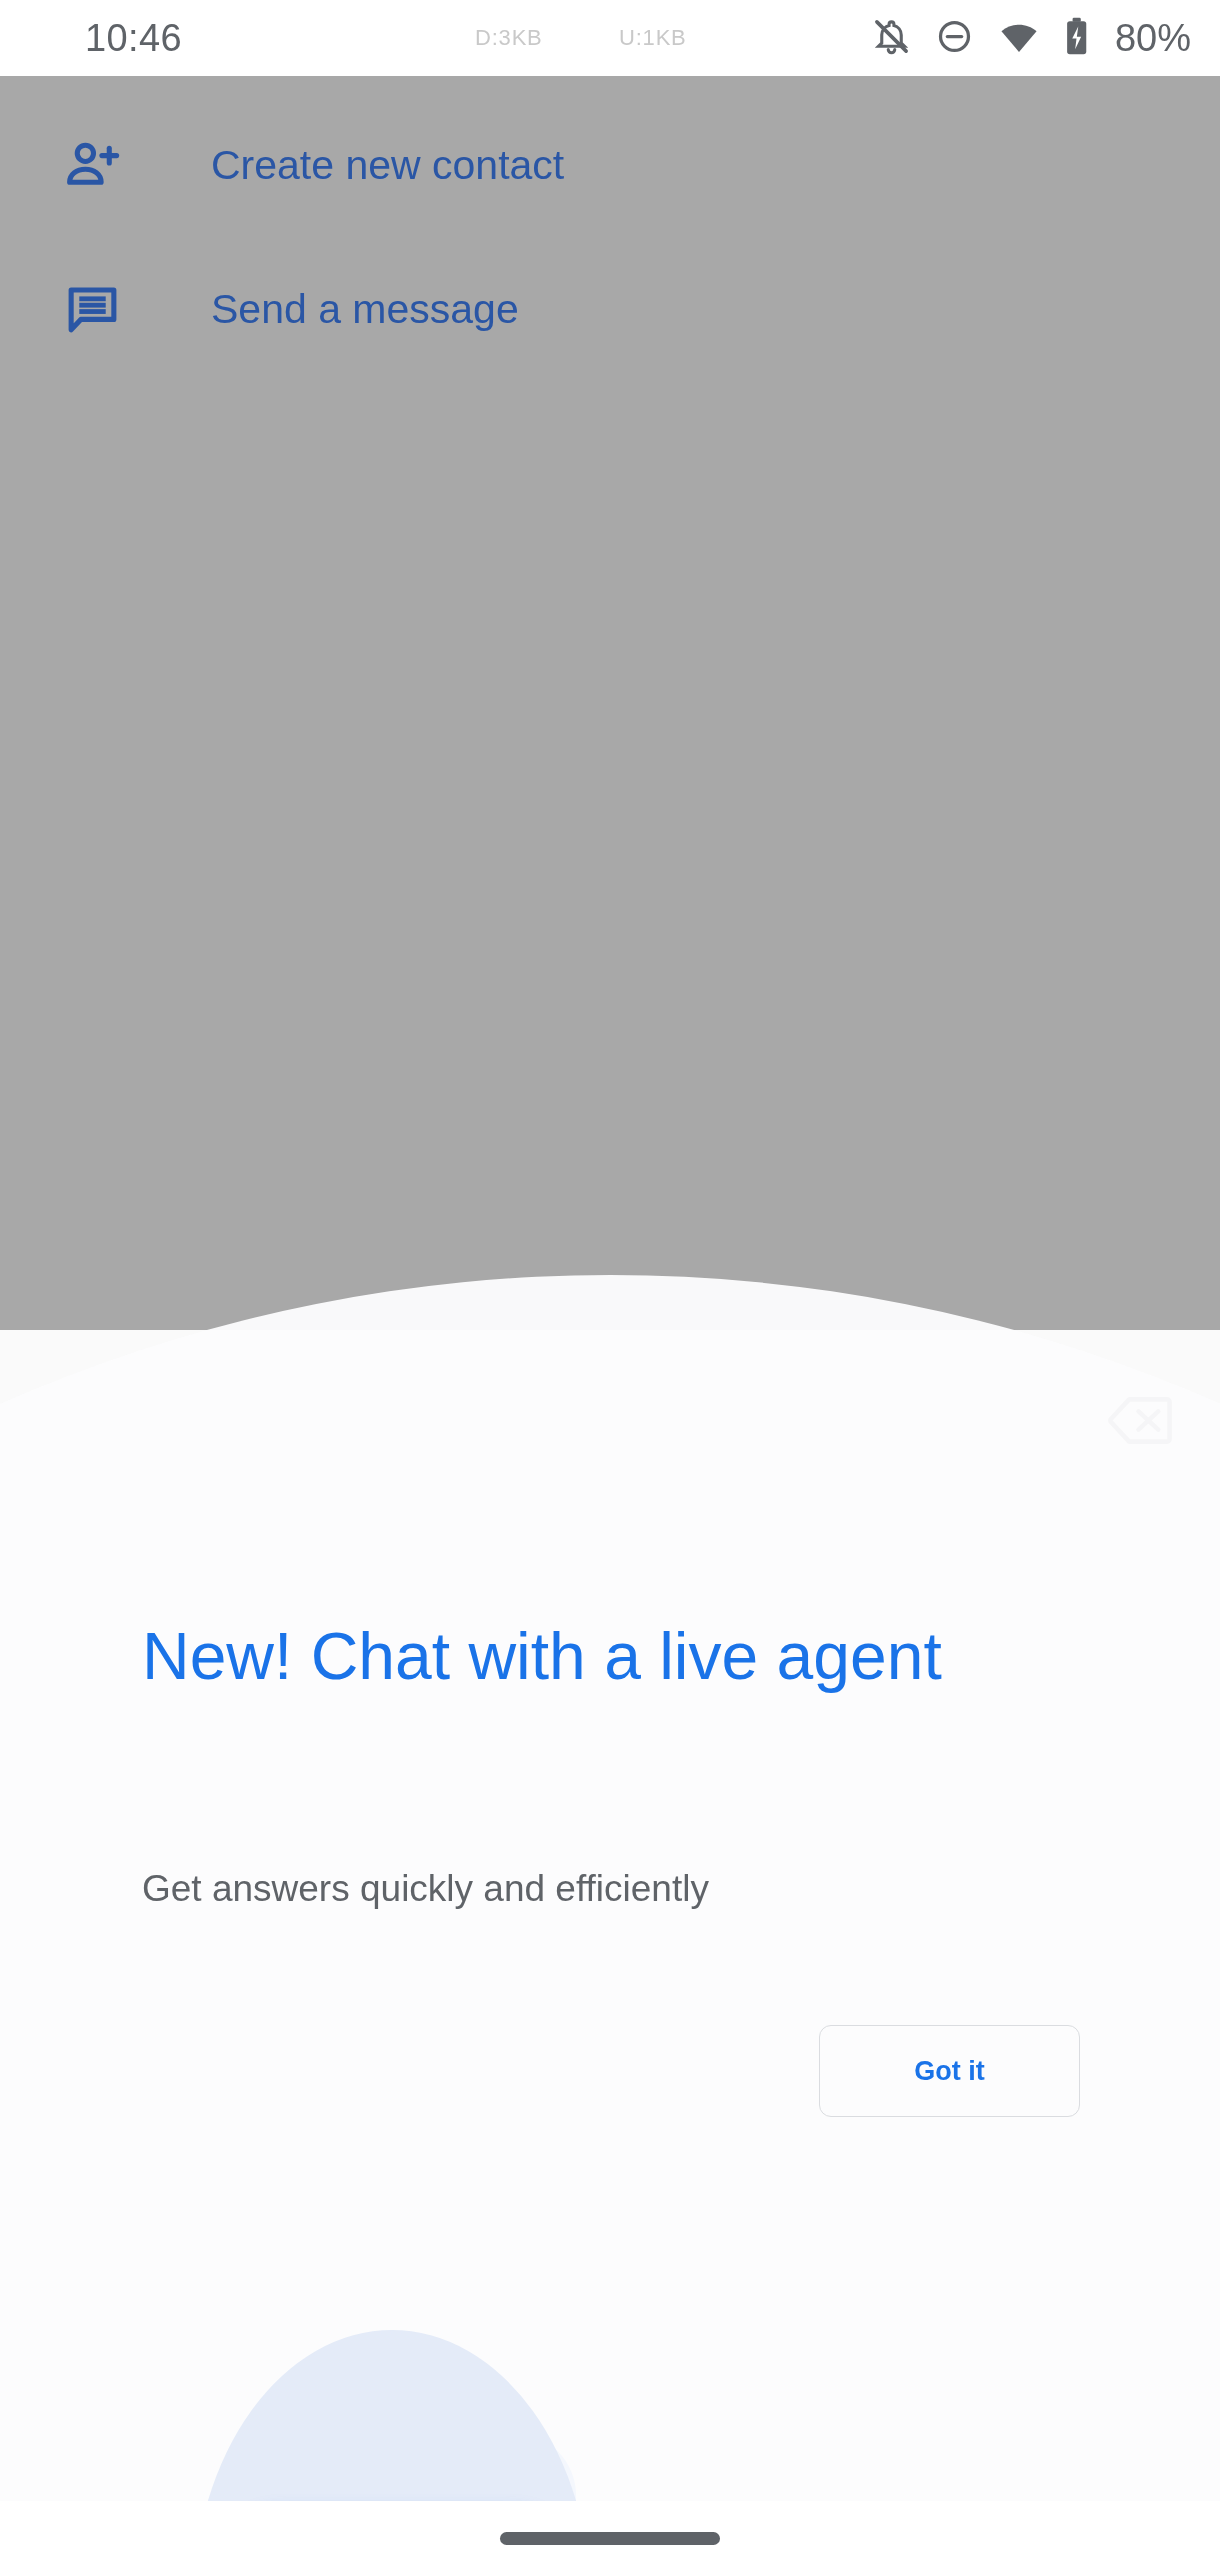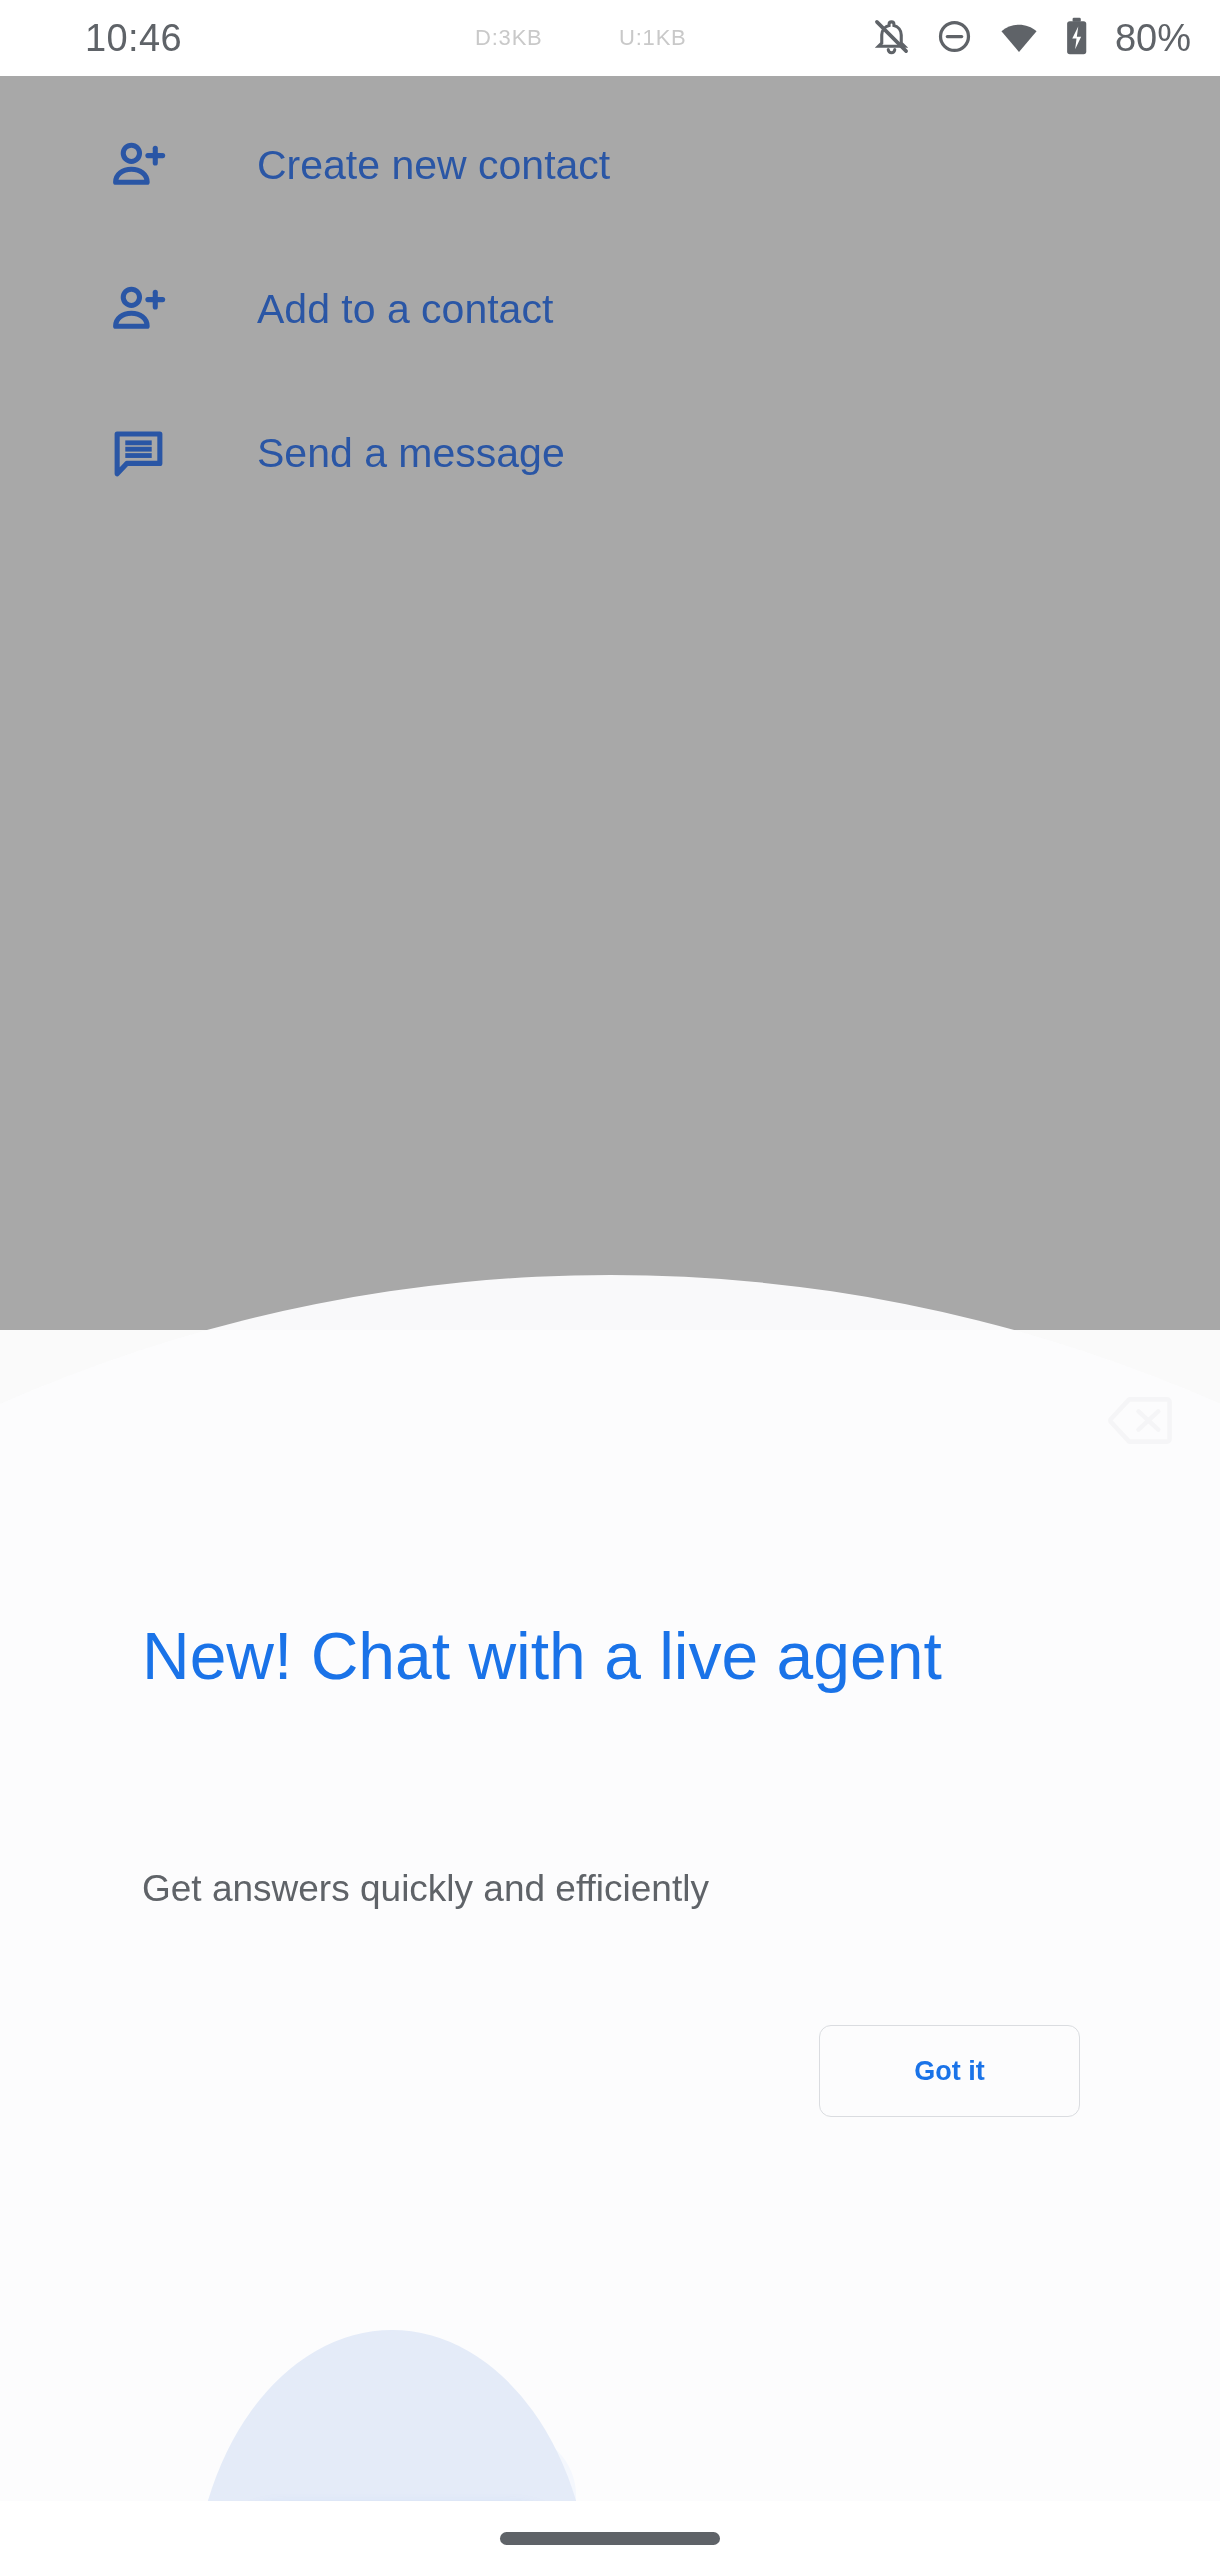--- a/index.html
+++ b/index.html
@@ -79,21 +79,21 @@
     position: absolute;
     left: 0; top: 93px;
     width: 1220px;
     z-index: 20;
   }
   .menu-item {
     position: relative;
     display: flex;
     align-items: center;
     height: 144px;
-    padding-left: 108px;
+    padding-left: 62px;
   }
   .menu-icon {
     width: 61px; height: 61px;
     flex: 0 0 61px;
     display: flex; align-items: center; justify-content: center;
   }
   .menu-label {
     margin-left: 88px;
     font-size: 41px;
     color: #2a56a5;
@@ -353,31 +353,20 @@
         <svg width="61" height="61" viewBox="0 0 24 24" fill="none" stroke="#2a56a5" stroke-width="2" stroke-linecap="round" stroke-linejoin="round">
           <circle cx="9.2" cy="7.2" r="3.2"></circle>
           <path d="M3 18.6c0-3.2 2.8-5.1 6.2-5.1s6.2 1.9 6.2 5.1z"></path>
           <line x1="18.6" y1="5.2" x2="18.6" y2="11"></line>
           <line x1="15.7" y1="8.1" x2="21.5" y2="8.1"></line>
         </svg>
       </span>
       <span class="menu-label">Create new contact</span>
     </div>
 
-    <div class="menu-item">
-      <span class="menu-icon">
-        <svg width="61" height="61" viewBox="0 0 24 24" fill="none" stroke="#2a56a5" stroke-width="2" stroke-linecap="round" stroke-linejoin="round">
-          <circle cx="9.2" cy="7.2" r="3.2"></circle>
-          <path d="M3 18.6c0-3.2 2.8-5.1 6.2-5.1s6.2 1.9 6.2 5.1z"></path>
-          <line x1="18.6" y1="5.2" x2="18.6" y2="11"></line>
-          <line x1="15.7" y1="8.1" x2="21.5" y2="8.1"></line>
-        </svg>
-      </span>
-      <span class="menu-label">Add to a contact</span>
-    </div>
 
     <div class="menu-item">
       <span class="menu-icon">
         <svg width="61" height="61" viewBox="0 0 24 24" fill="none" stroke="#2a56a5" stroke-width="2" stroke-linejoin="round">
           <path d="M3.6 4.3h16.8v11.6H7.4L3.6 20z"></path>
           <line x1="6.8" y1="7.8" x2="17.2" y2="7.8" stroke-width="1.9"></line>
           <line x1="6.8" y1="10.3" x2="17.2" y2="10.3" stroke-width="1.9"></line>
           <line x1="6.8" y1="12.8" x2="17.2" y2="12.8" stroke-width="1.9"></line>
         </svg>
       </span>

